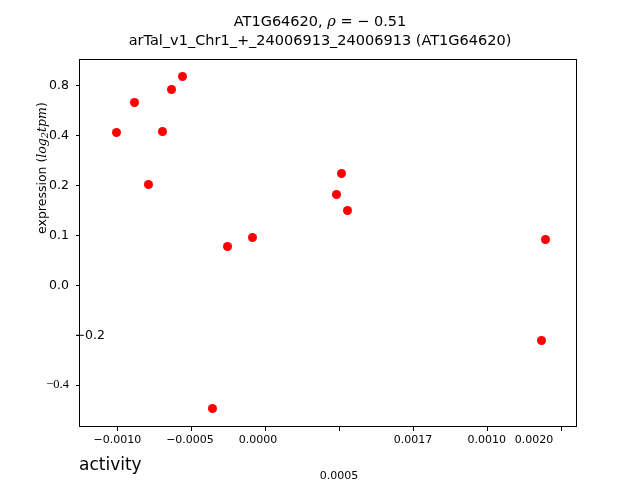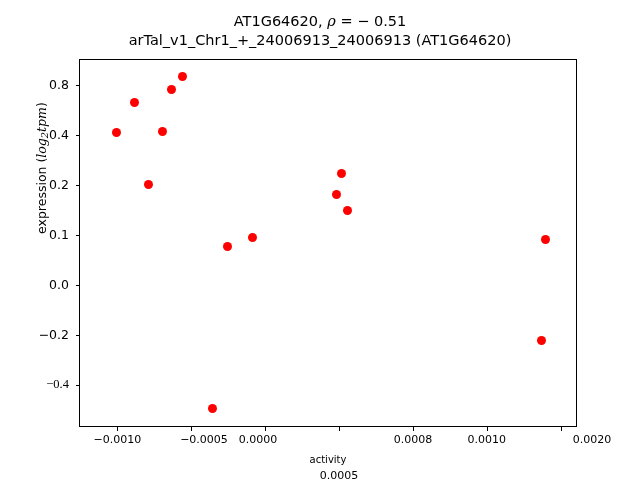--- a/index.html
+++ b/index.html
@@ -35,22 +35,22 @@
   .xticklabel{
     position:absolute;top:433px;font-size:11px;text-align:center;
     width:90px;margin-left:-45px;white-space:nowrap;
   }
   .yticklabel{
     position:absolute;left:0;width:69px;text-align:right;
     font-size:12.5px;margin-top:-8px;white-space:nowrap;
   }
 
   #xlabel{
-    position:absolute;left:79px;top:454px;width:498px;text-align:center;
-    font-size:10px;
+    position:absolute;left:79px;top:454px;width:498px;
+    font-size:17px;
   }
   #ylabel{
     position:absolute;left:-83px;top:160px;width:250px;text-align:center;
     font-size:12.5px;transform:rotate(-90deg);transform-origin:center center;
     white-space:nowrap;
   }
   .ylabel-it{font-style:italic;font-family:"DejaVu Serif",serif;}
   .sub{font-size:0.78em;vertical-align:-0.22em;}
 </style>
 </head>
@@ -79,37 +79,37 @@
         <div class="pt" style="left: 267.915px; top: 150.352px; background: rgb(255, 0, 0);"></div>
         <div class="pt" style="left: 461.352px; top: 280.441px; background: rgb(255, 0, 0);"></div>
         <div class="pt" style="left: 465.49px; top: 179.622px; background: rgb(255, 0, 0);"></div>
       </div>
   </div>
 
   <div id="ticks-x">
       <div class="xtick" style="left: 117.421px;"></div>
       <div class="xticklabel" style="left: 117.421px;">−0.0010</div>
       <div class="xtick" style="left: 191.309px;"></div>
-      <div class="xticklabel" style="left: 204px;">−0.0005</div>
+      <div class="xticklabel" style="left: 190px;">−0.0005</div>
       <div class="xtick" style="left: 265.196px;"></div>
       <div class="xticklabel" style="left: 258px;">0.0000</div>
       <div class="xtick" style="left: 339.083px;"></div>
       <div class="xticklabel" style="left: 339.083px; margin-top: 36px;">0.0005</div>
       <div class="xtick" style="left: 412.97px;"></div>
-      <div class="xticklabel" style="left: 412.97px;">0.0008</div>
+      <div class="xticklabel" style="left: 412.97px;">0.0017</div>
       <div class="xtick" style="left: 486.858px;"></div>
       <div class="xticklabel" style="left: 486.858px;">0.0010</div>
       <div class="xtick" style="left: 560.745px;"></div>
-      <div class="xticklabel" style="left: 592px;">0.0020</div>
+      <div class="xticklabel" style="left: 534px;">0.0020</div>
     </div>
   <div id="ticks-y">
       <div class="ytick" style="top: 384.971px;"></div>
       <div class="yticklabel" style="top: 384.971px; font-family: Liberation Serif, serif;">−0.4</div>
       <div class="ytick" style="top: 334.937px;"></div>
-      <div class="yticklabel" style="top: 334.937px;">−0.2</div>
+      <div class="yticklabel" style="top: 334.937px; padding-left: 36px;">−0.2</div>
       <div class="ytick" style="top: 284.903px;"></div>
       <div class="yticklabel" style="top: 284.903px;">0.0</div>
       <div class="ytick" style="top: 234.869px;"></div>
       <div class="yticklabel" style="top: 234.869px;">0.1</div>
       <div class="ytick" style="top: 184.835px;"></div>
       <div class="yticklabel" style="top: 184.835px;">0.2</div>
       <div class="ytick" style="top: 134.801px;"></div>
       <div class="yticklabel" style="top: 134.801px;">0.4</div>
       <div class="ytick" style="top: 84.7675px;"></div>
       <div class="yticklabel" style="top: 84.7675px;">0.8</div>

